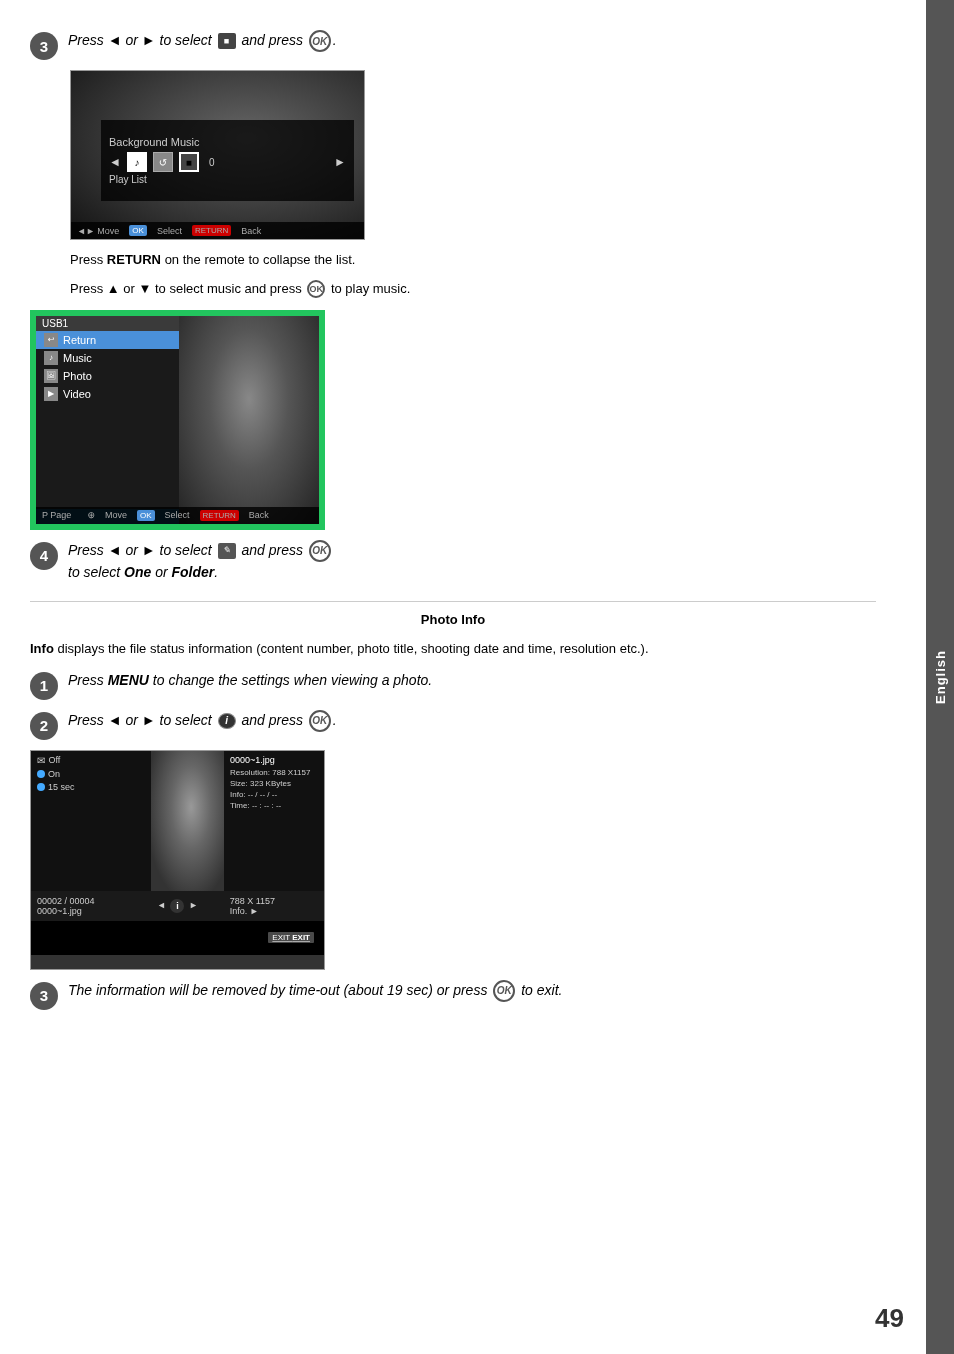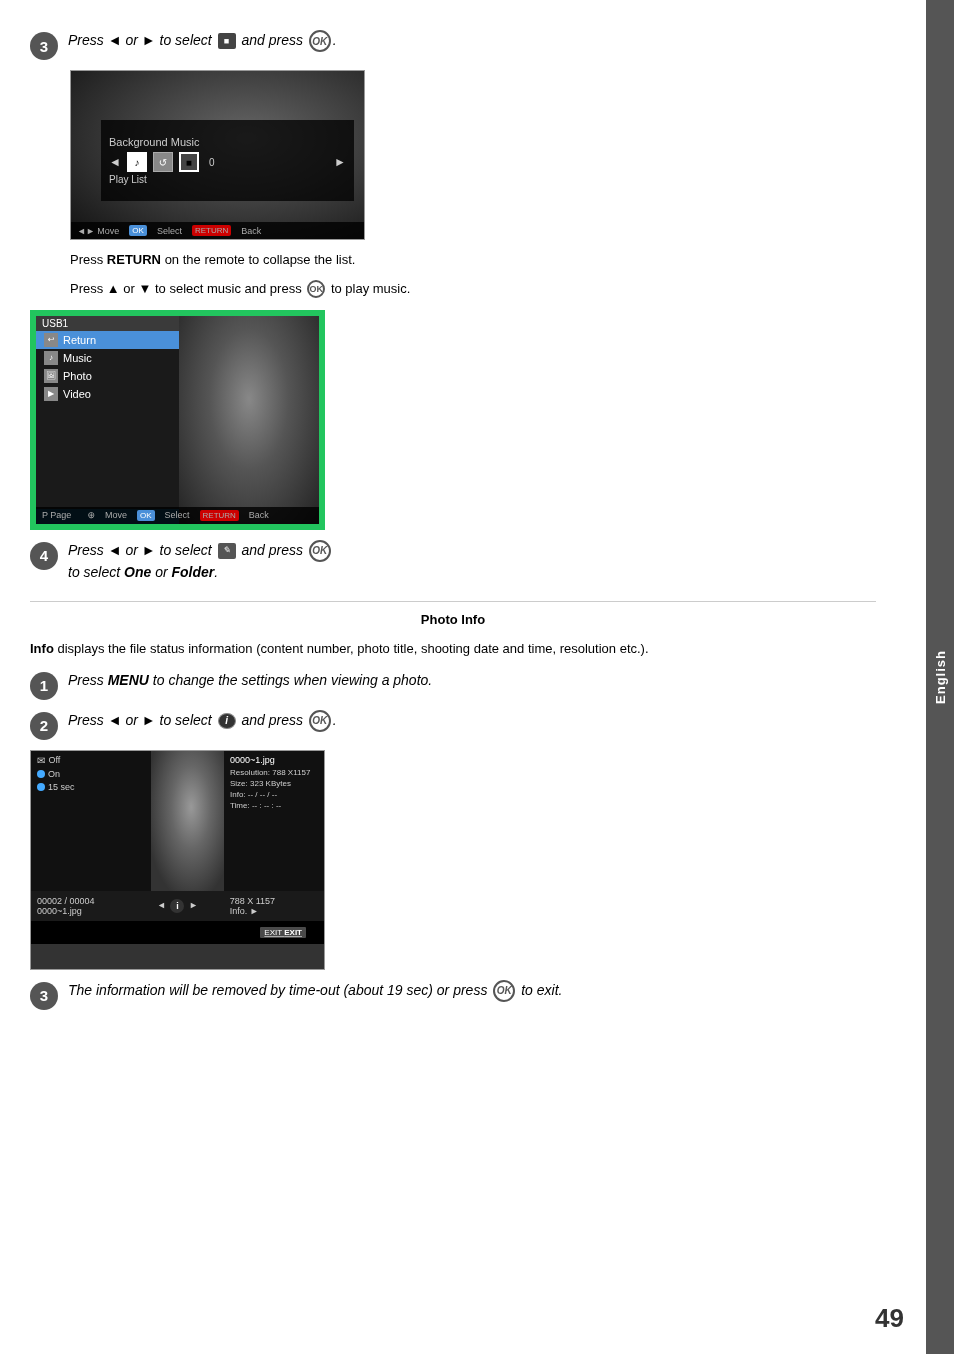--- a/index.html
+++ b/index.html
@@ -288,25 +288,25 @@
       padding: 0 6px;
       gap: 8px;
       font-size: 9px;
       color: #ccc;
     }
     .pi-bottom-left { flex: 1; }
     .pi-bottom-center { flex: 1; text-align: center; }
     .pi-bottom-right { flex: 1; text-align: left; }
     .pi-status-bar {
       background: #000;
-      height: 23px;
+      height: 34px;
       display: flex;
       align-items: center;
       justify-content: space-between;
-      padding: 0 18px;
+      padding: 0 10px;
       font-size: 8px;
       color: #aaa;
       text-decoration: underline;
     }
     .exit-btn {
       background: #4a4a4a;
       color: #fff;
       padding: 1px 4px;
       font-size: 8px;
       border-radius: 1px;

